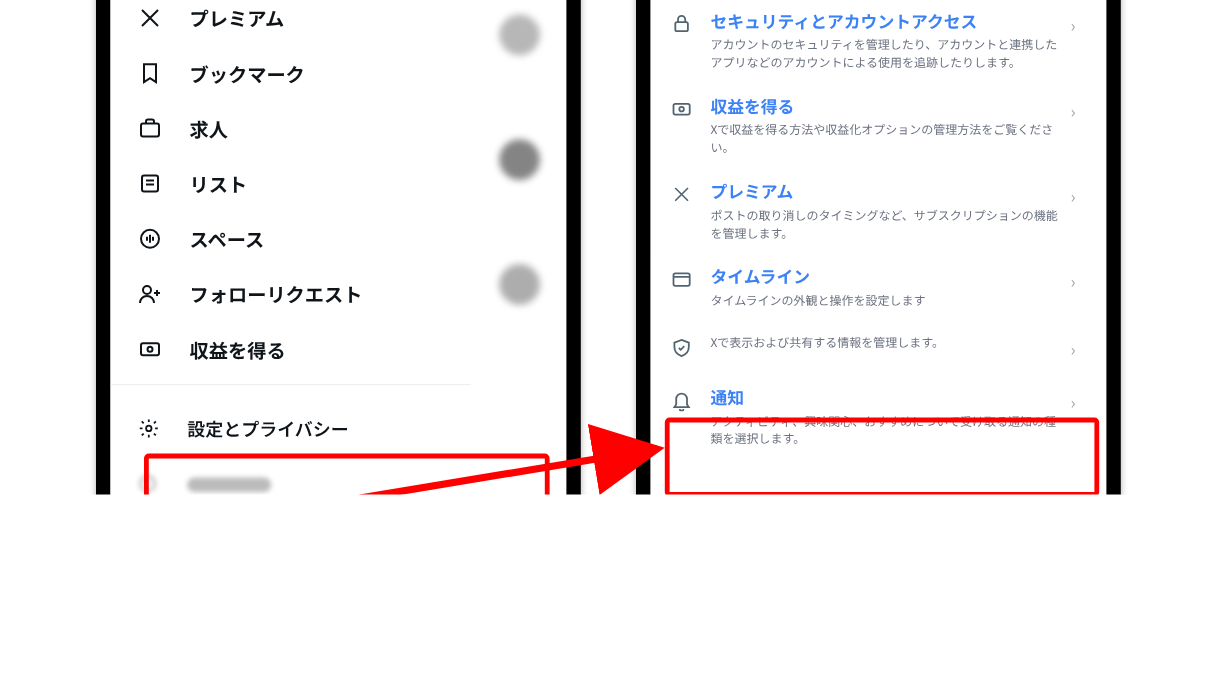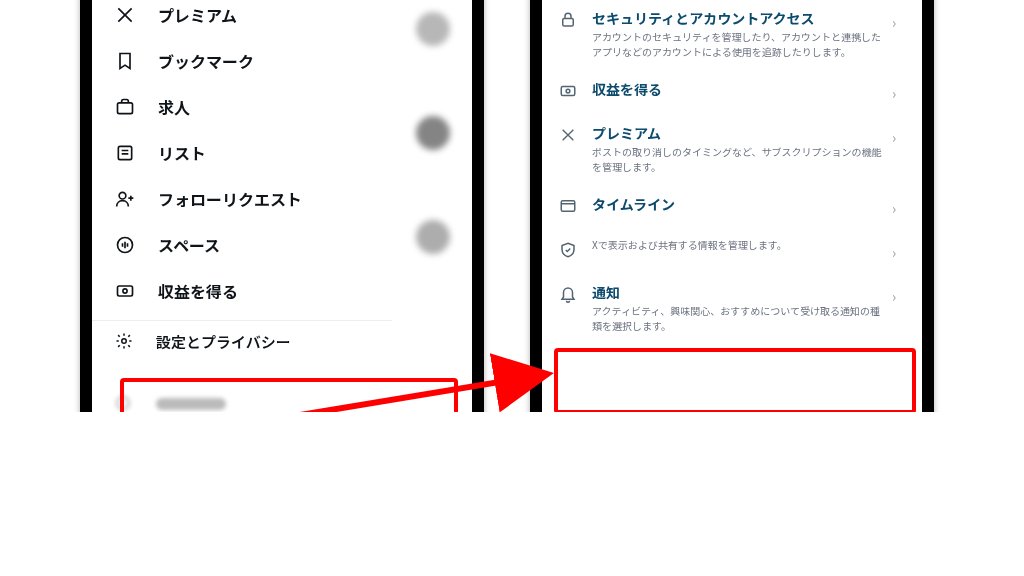--- a/index.html
+++ b/index.html
@@ -8,36 +8,36 @@
   .phone-left{left:80px;top:-210px;}
   .phone-right{left:530px;top:-210px;}
   .homebar{position:absolute;bottom:6px;left:50%;transform:translateX(-50%);width:120px;height:4px;background:#000;border-radius:4px;}
   .screen{position:absolute;inset:0;overflow:hidden;border-radius:36px;}
 
   
   .menu{position:absolute;left:0;top:190px;width:300px;background:#fff;}
   .menu-item{display:flex;align-items:center;height:46px;padding:0 22px;font-size:16px;font-weight:700;color:#0f1419;}
   .menu-item .ic{width:22px;height:22px;flex:0 0 22px;margin-right:22px;display:flex;align-items:center;justify-content:center;color:#0f1419;}
   .menu-sep{height:1px;background:#eee;margin:6px 0 10px 0;}
-  .menu-settings{display:flex;align-items:flex-start;height:52px;padding:0 22px;font-size:15px;font-weight:600;color:#0f1419;}
+  .menu-settings{display:flex;align-items:center;height:52px;padding:0 22px;font-size:15px;font-weight:600;color:#0f1419;}
   .menu-settings .ic{width:20px;height:20px;margin-right:22px;display:flex;align-items:center;justify-content:center;}
   .menu-blur{display:flex;align-items:center;height:42px;padding:0 22px;}
   .menu-blur .ic{width:20px;height:20px;margin-right:22px;filter:blur(2px);opacity:.6;}
   .menu-blur .txt{width:70px;height:12px;background:#bbb;border-radius:6px;filter:blur(2px);}
   .blur-col{position:absolute;right:22px;top:210px;display:flex;flex-direction:column;gap:70px;}
   .blur-dot{width:34px;height:34px;border-radius:50%;background:#888;filter:blur(3px);opacity:.6;}
   .bottom-left{position:absolute;bottom:20px;left:22px;}
   .home-right{position:absolute;bottom:18px;right:26px;}
 
   
   .settings{position:absolute;left:0;top:196px;right:0;}
   .setting-item{display:flex;align-items:flex-start;padding:10px 16px 10px 16px;}
   .setting-item .ic{width:20px;height:20px;flex:0 0 20px;margin:2px 14px 0 0;color:#536471;display:flex;align-items:center;justify-content:center;}
   .setting-item .body{flex:1;min-width:0;}
-  .setting-item .ttl{font-size:14px;font-weight:700;color:#0c4a6e;margin-bottom:2px;}
+  .setting-item .ttl{font-size:14px;font-weight:700;color:#3b82f6;margin-bottom:2px;}
   .setting-item .desc{font-size:10px;line-height:1.45;color:#6b7280;}
   .setting-item .chev{flex:0 0 14px;margin:4px 0 0 8px;color:#9ca3af;font-size:14px;}
   .tabbar{position:absolute;bottom:12px;left:0;right:0;height:44px;border-top:1px solid #e5e7eb;display:flex;align-items:center;justify-content:space-around;}
   .tabbar .tab{width:24px;height:24px;display:flex;align-items:center;justify-content:center;color:#0f1419;position:relative;}
   .tab-dot{position:absolute;top:-2px;right:-2px;width:6px;height:6px;border-radius:50%;background:#1d9bf0;}
 
   
   .hl{position:absolute;border:4px solid #ff0000;border-radius:4px;pointer-events:none;}
 
   
@@ -96,36 +96,36 @@
                 <rect x="4" y="4" width="16" height="16" rx="2"></rect>
                 <path d="M8 9h8M8 13h8"></path>
               </svg>
           </span>
           <span>リスト</span>
         </div>
 
         <div class="menu-item">
           <span class="ic">
             <svg viewBox="0 0 24 24" width="20" height="20" stroke="currentColor" stroke-width="2" fill="none">
+                <circle cx="12" cy="12" r="9"></circle>
+                <path d="M9 10v4M12 8v8M15 10v4"></path>
+              </svg>
+          </span>
+          <span>スペース</span>
+        </div>
+
+        <div class="menu-item">
+          <span class="ic">
+            <svg viewBox="0 0 24 24" width="20" height="20" stroke="currentColor" stroke-width="2" fill="none">
                 <circle cx="9" cy="8" r="4"></circle>
                 <path d="M2 21c0-4 3-7 7-7s7 3 7 7"></path>
                 <path d="M19 8v6M16 11h6"></path>
               </svg>
           </span>
           <span>フォローリクエスト</span>
-        </div>
-
-        <div class="menu-item">
-          <span class="ic">
-            <svg viewBox="0 0 24 24" width="20" height="20" stroke="currentColor" stroke-width="2" fill="none">
-                <circle cx="12" cy="12" r="9"></circle>
-                <path d="M9 10v4M12 8v8M15 10v4"></path>
-              </svg>
-          </span>
-          <span>スペース</span>
         </div>
 
         <div class="menu-item">
           <span class="ic">
             <svg viewBox="0 0 24 24" width="20" height="20" stroke="currentColor" stroke-width="2" fill="none">
                 <rect x="3" y="6" width="18" height="12" rx="2"></rect>
                 <circle cx="12" cy="12" r="2.5"></circle>
               </svg>
           </span>
           <span>収益を得る</span>
@@ -191,20 +191,21 @@
 
         <div class="setting-item">
           <span class="ic">
             <svg viewBox="0 0 24 24" width="18" height="18" stroke="currentColor" stroke-width="2" fill="none">
                 <rect x="3" y="6" width="18" height="12" rx="2"></rect>
                 <circle cx="12" cy="12" r="2.5"></circle>
               </svg>
           </span>
           <div class="body">
             <div class="ttl">収益を得る</div>
+            <div class="desc">Xで収益を得る方法や収益化オプションの管理方法をご覧ください。</div>
           </div>
           <span class="chev">›</span>
         </div>
 
         <div class="setting-item">
           <span class="ic">
             <svg viewBox="0 0 24 24" width="16" height="16" stroke="currentColor" stroke-width="2" fill="none">
                 <path d="M4 4l16 16M20 4L4 20"></path>
               </svg>
           </span>
@@ -217,20 +218,21 @@
 
         <div class="setting-item">
           <span class="ic">
             <svg viewBox="0 0 24 24" width="18" height="18" stroke="currentColor" stroke-width="2" fill="none">
                 <rect x="3" y="5" width="18" height="14" rx="2"></rect>
                 <path d="M3 9h18"></path>
               </svg>
           </span>
           <div class="body">
             <div class="ttl">タイムライン</div>
+            <div class="desc">タイムラインの外観と操作を設定します</div>
           </div>
           <span class="chev">›</span>
         </div>
 
         <div class="setting-item">
           <span class="ic">
             <svg viewBox="0 0 24 24" width="18" height="18" stroke="currentColor" stroke-width="2" fill="none">
                 <path d="M12 3l8 3v5c0 5-3.5 8.5-8 10-4.5-1.5-8-5-8-10V6l8-3z"></path>
                 <path d="M9 12l2 2 4-4"></path>
               </svg>

